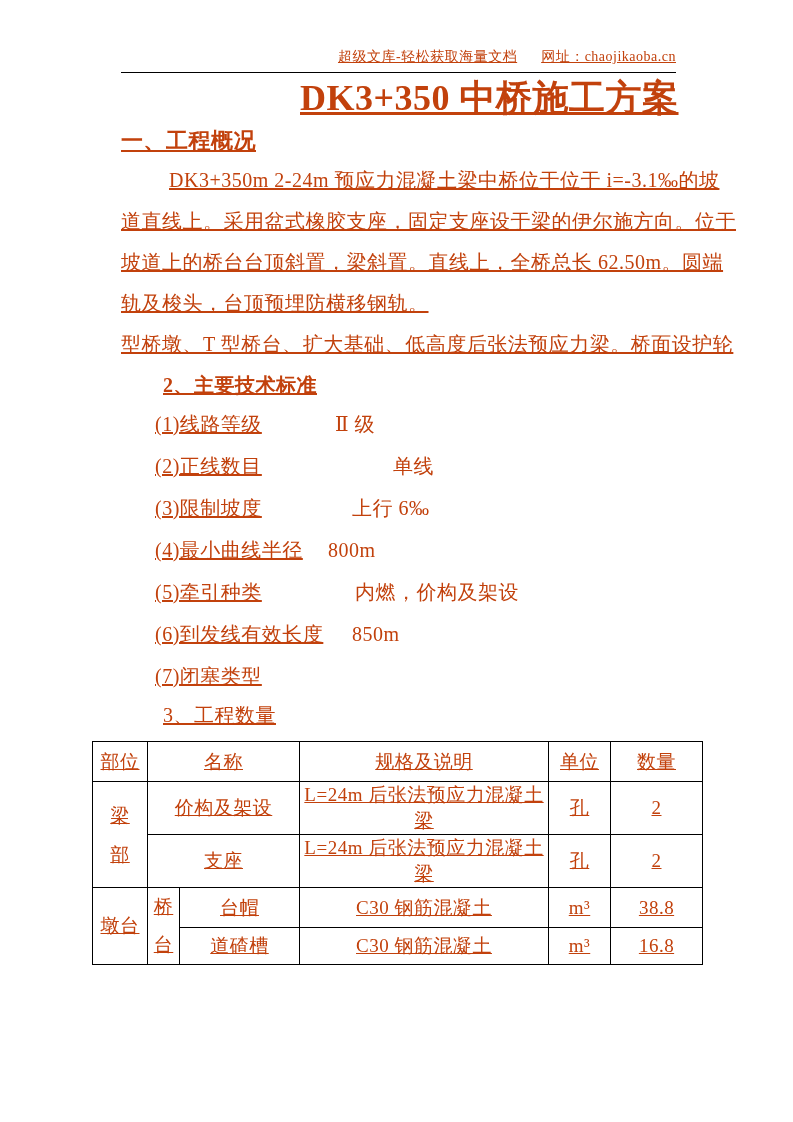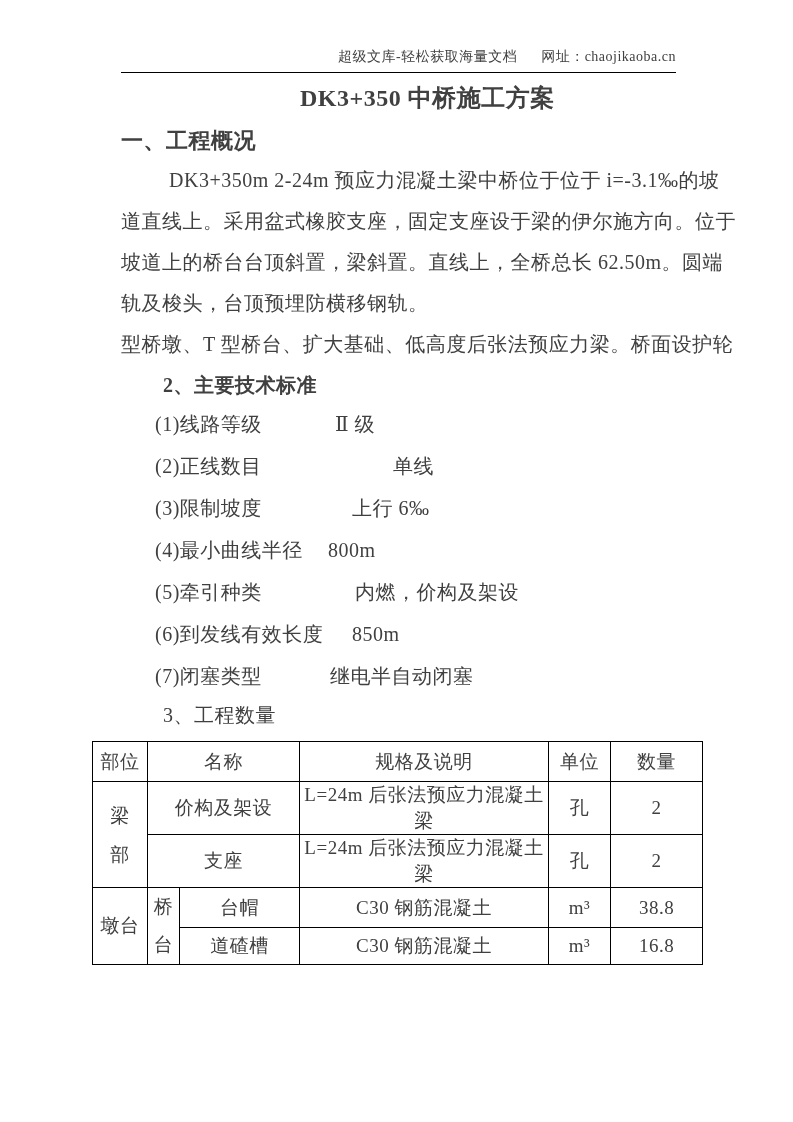--- a/index.html
+++ b/index.html
@@ -1,34 +1,35 @@
 <!DOCTYPE html>
 <html><head>
 <meta charset="utf-8">
 <style>
   html,body{margin:0;padding:0;background:#fff;}
   .page{
     position:relative;
     width:793px;height:1122px;
-    background:#fff;color:#404040;
+    background:#fff;color:#c2410c;
     font-family:"Liberation Serif","DejaVu Serif",serif;
     overflow:hidden;
     letter-spacing:0.5px;
+    text-decoration:underline;
   }
   .doc-header{
     margin:0 117px 0 121px;
     padding-top:48px;padding-bottom:6px;
     border-bottom:1px solid #000;
     text-align:right;
     font-size:14px;line-height:18px;
   }
   .hdr-url{margin-left:24px;}
   .title{
     margin-left:300px;margin-top:8px;
-    font-size:24px;line-height:34px;font-weight:bold;
+    font-size:36px;line-height:34px;font-weight:bold;
     white-space:nowrap;
   }
   .h1{
     margin-left:121px;margin-top:13px;
     font-size:22px;line-height:26px;font-weight:bold;
   }
   .h2{
     margin-left:163px;
     font-size:20px;line-height:26px;font-weight:bold;
   }
@@ -117,21 +118,20 @@
     <div class="spec-row">
       <span class="spec-label">(5)牵引种类</span>
       <span class="spec-value">内燃，价构及架设</span>
     </div>
     <div class="spec-row">
       <span class="spec-label">(6)到发线有效长度</span>
       <span class="spec-value">850m</span>
     </div>
     <div class="spec-row">
       <span class="spec-label">(7)闭塞类型</span>
-      <span class="spec-value">继电半自动闭塞</span>
     </div>
   </div>
 
   <div class="h2 h2-qty">3、工程数量</div>
 
 
   <table class="qty">
     <colgroup>
       <col style="width:55px">
         <col style="width:32px">

